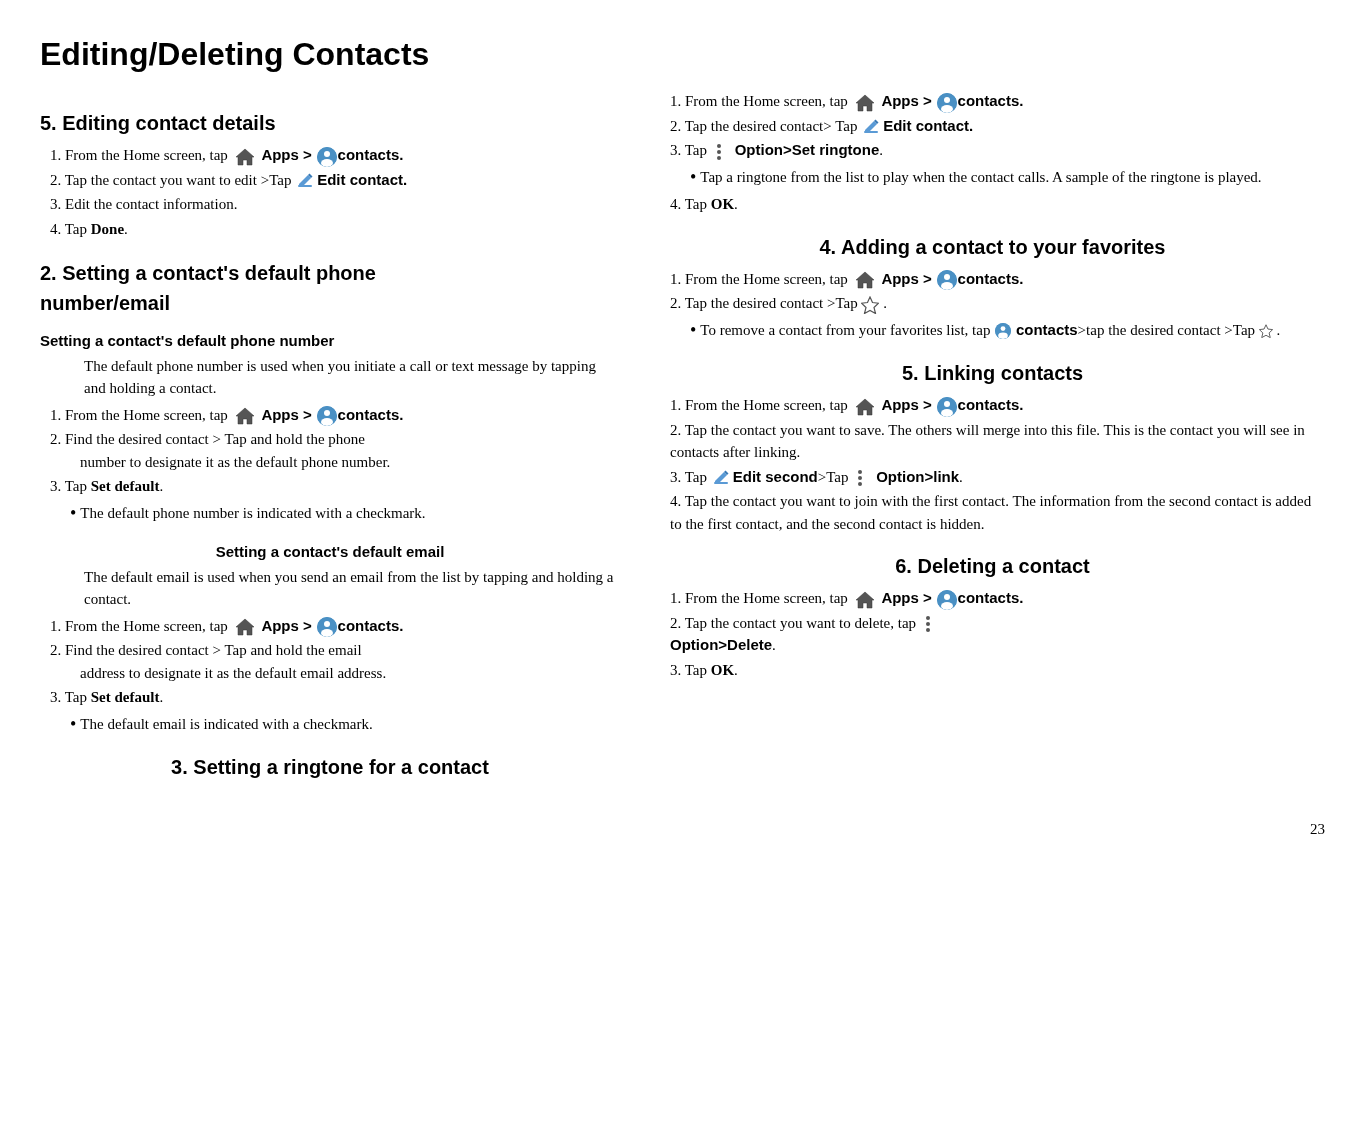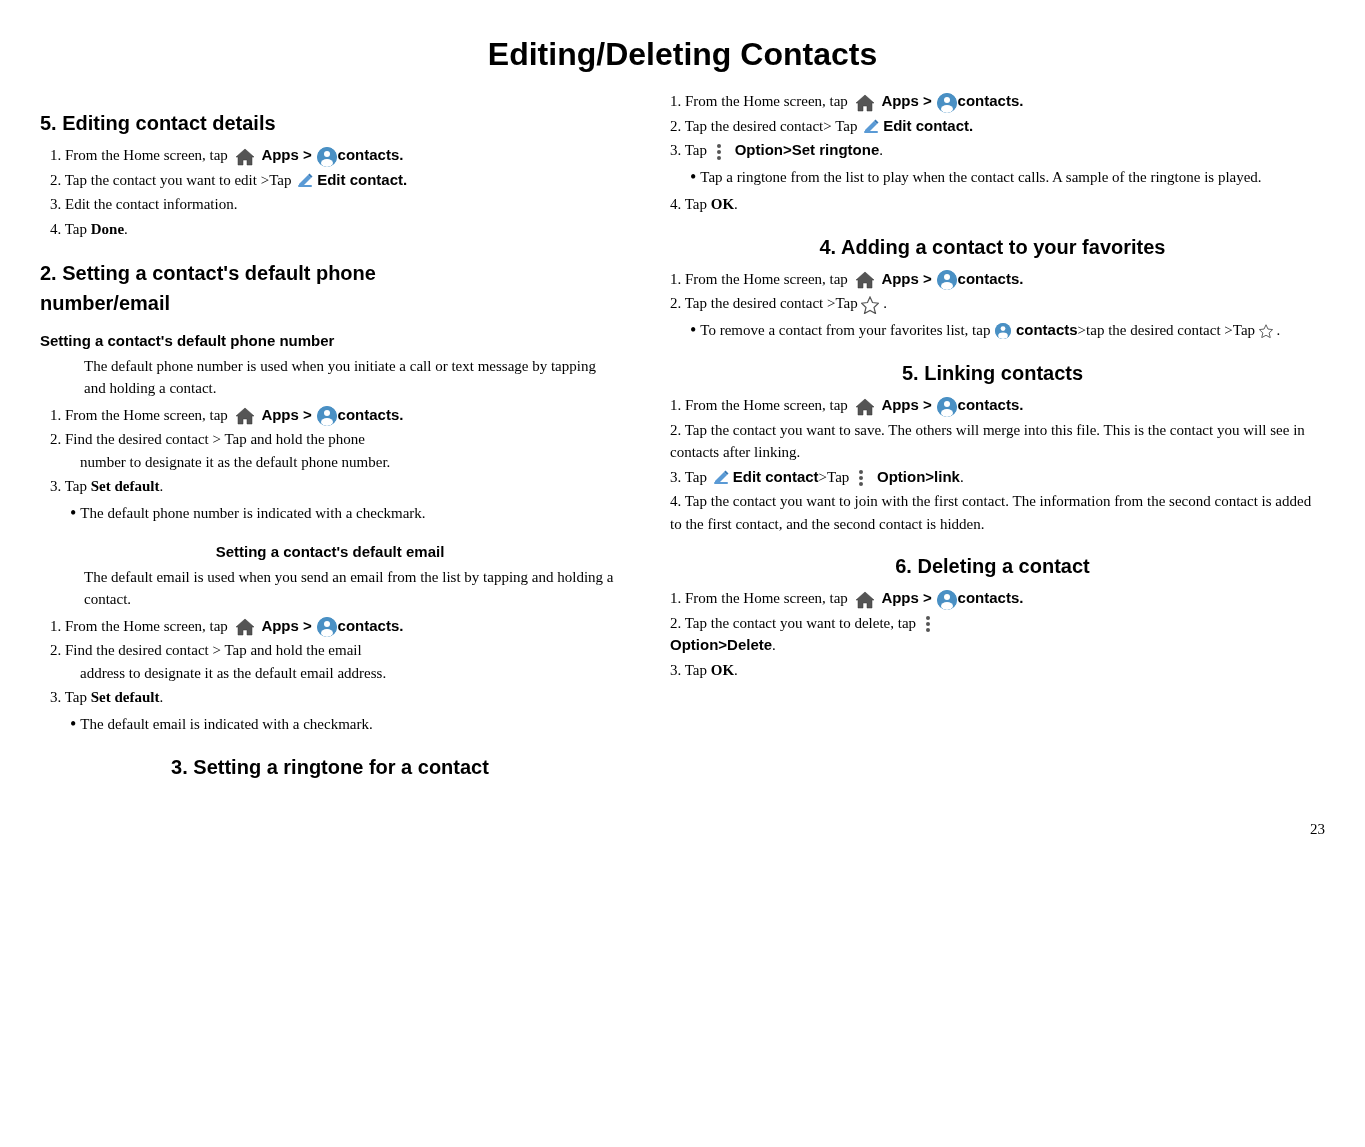--- a/index.html
+++ b/index.html
@@ -11,21 +11,20 @@
       background: #fff;
       width: 1365px;
       min-height: 1147px;
       padding: 30px 40px 40px 40px;
     }
     .page-title {
       font-size: 32px;
       font-weight: bold;
       margin-bottom: 12px;
       font-family: Arial, sans-serif;
-      text-align: center;
     }
     .two-col {
       display: flex;
       gap: 40px;
     }
     .col-left {
       flex: 0 0 580px;
       max-width: 580px;
     }
     .col-right {
@@ -288,21 +287,21 @@
           <ellipse cx="10" cy="16" rx="6" ry="4" fill="white"></ellipse>
         </svg><span class="contacts-bold">contacts.</span>
       </div>
       <div class="step">2. Tap the contact you want to save. The others will merge into this file. This is the contact you will see in contacts after linking.</div>
       <div class="step">
         3. Tap
         <svg class="edit-icon-inline" viewBox="0 0 20 20">
           <rect x="2" y="14" width="14" height="2" rx="1" fill="#5a9ad5"></rect>
           <path d="M3 13l9-9 3 3-9 9H3v-3z" fill="#5a9ad5"></path>
           <path d="M12 4l3 3 1.5-1.5-3-3L12 4z" fill="#3a7ab5"></path>
-        </svg><span class="contacts-bold">Edit contact</span>&gt;Tap
+        </svg><span class="contacts-bold">Edit second</span>&gt;Tap
         <svg class="options-icon" viewBox="0 0 10 20" xmlns="http://www.w3.org/2000/svg">
           <circle cx="5" cy="4" r="2" fill="#555"></circle>
           <circle cx="5" cy="10" r="2" fill="#555"></circle>
           <circle cx="5" cy="16" r="2" fill="#555"></circle>
         </svg>
         <span class="apps-bold">&nbsp;Option&gt;link</span>.
       </div>
       <div class="step">4. Tap the contact you want to join with the first contact. The information from the second contact is added to the first contact, and the second contact is hidden.</div>
 
       <h2 class="section-gap">6. Deleting a contact</h2>

